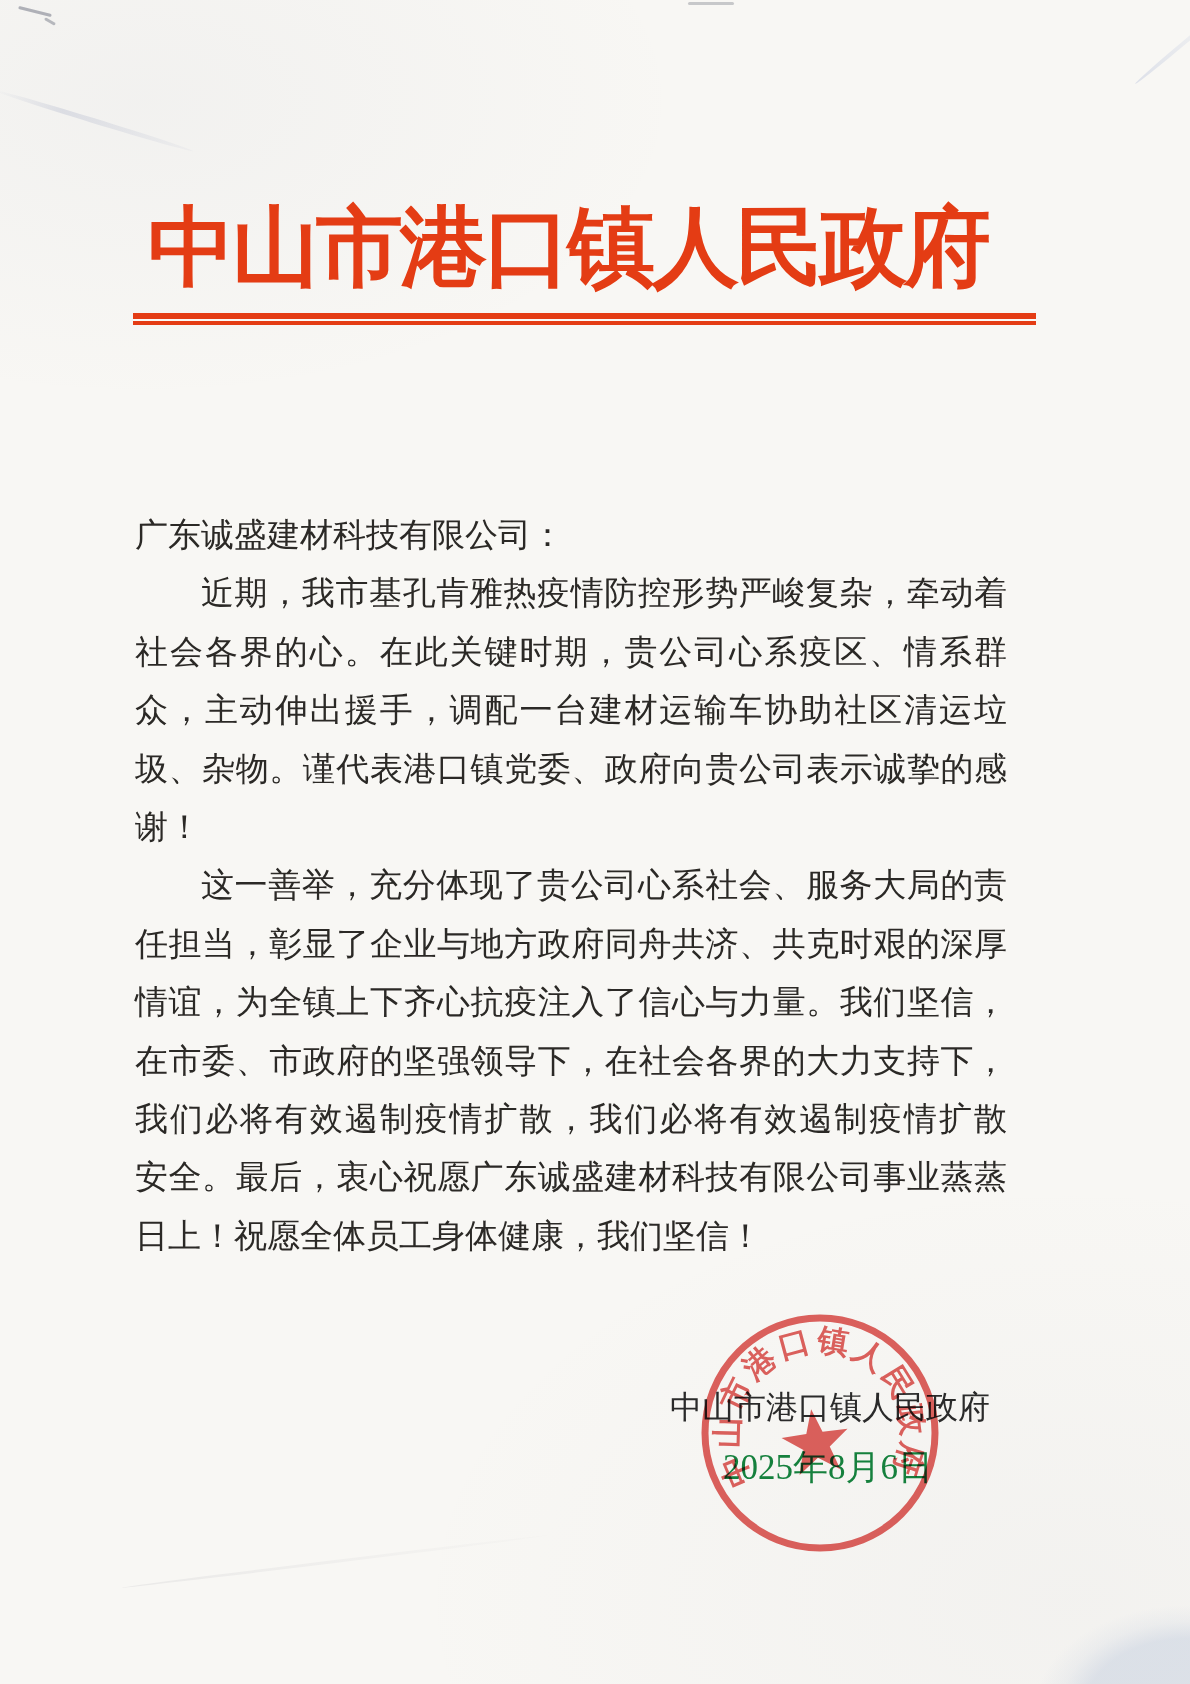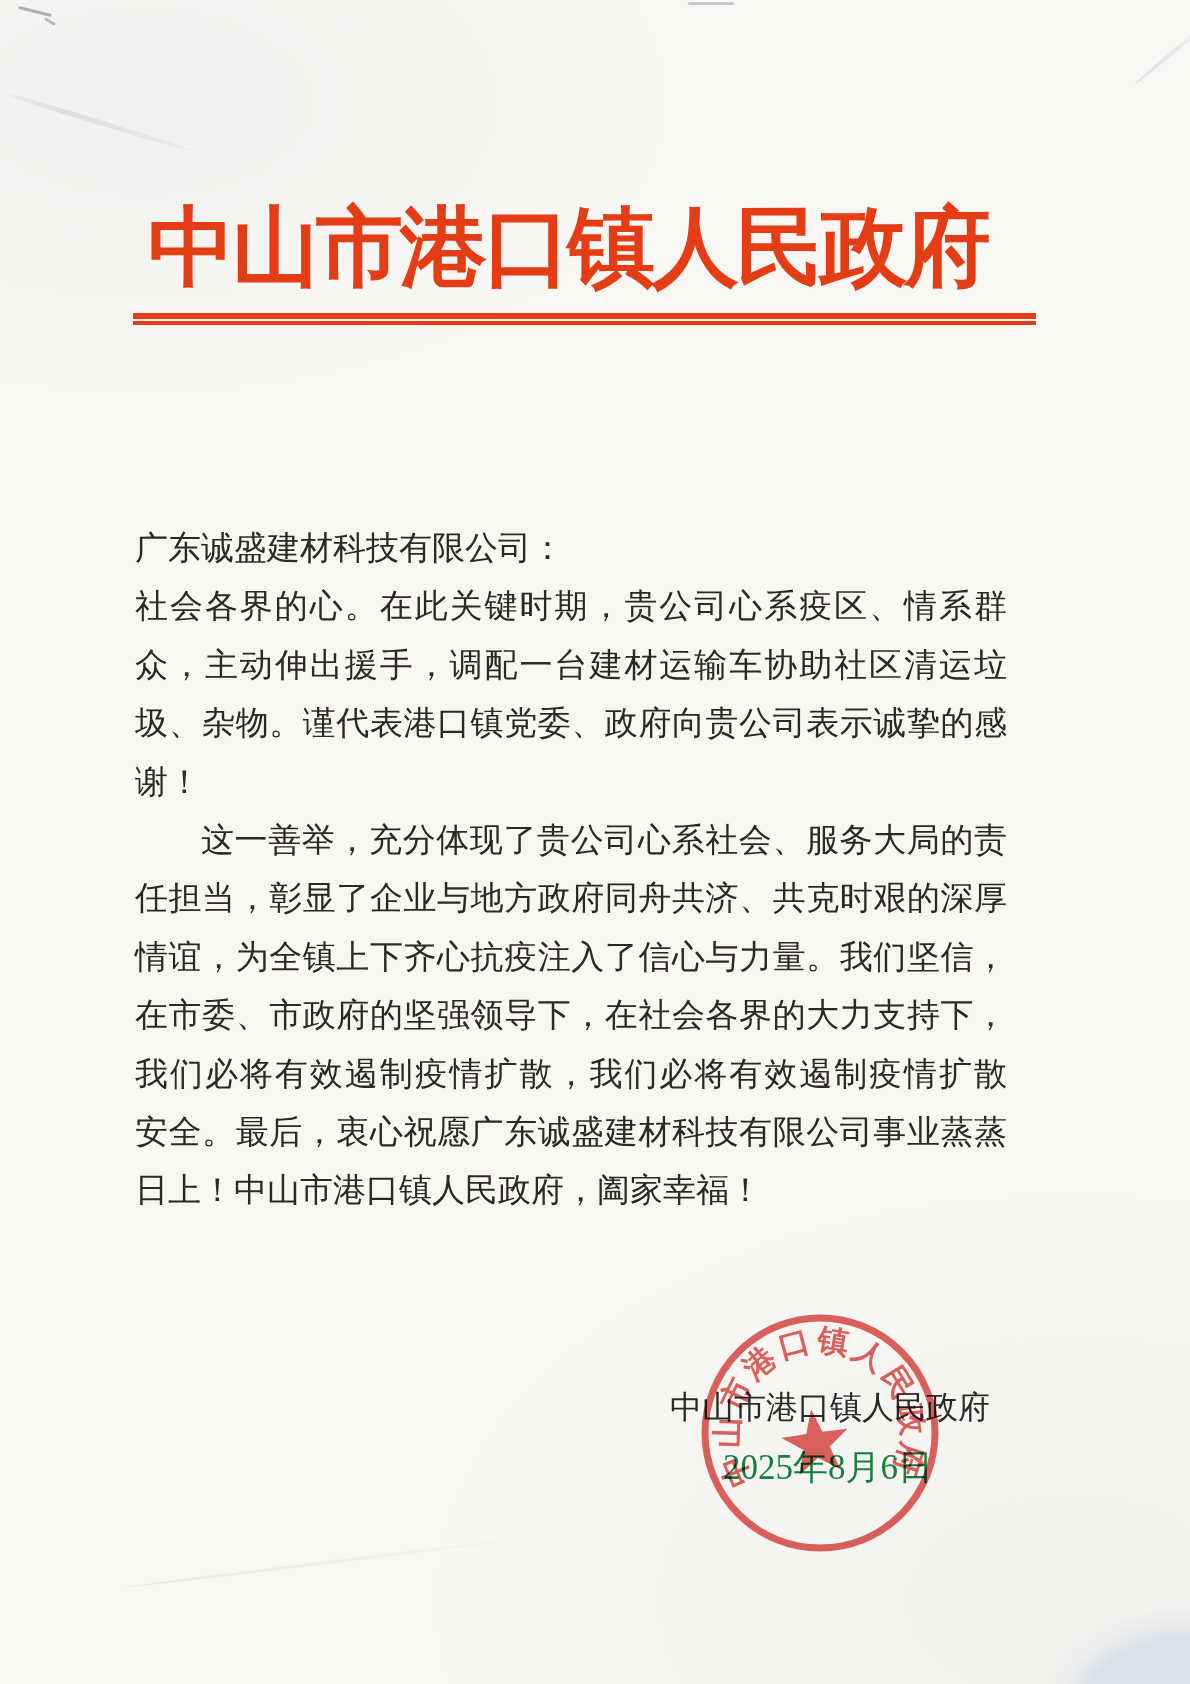--- a/index.html
+++ b/index.html
@@ -30,21 +30,21 @@
 
   
   .letter-title{
     position:absolute;left:0;top:390px;width:1182px;
     text-align:center;font-size:45px;font-weight:bold;
     letter-spacing:23px;color:#161616;white-space:nowrap;
   }
 
   
   .body-block{
-    position:absolute;left:135px;top:519px;width:872px;
+    position:absolute;left:135px;top:506px;width:872px;
     font-size:33px;line-height:58.4px;color:#2b2926;
   }
   .line{text-align:justify;text-align-last:justify;}
   .line.short{text-align-last:left;}
   .line.indent{text-indent:66px;}
   .line.plain{text-align:left;text-align-last:left;}
 
   
   .sig-org{
     position:absolute;left:670px;top:1386px;width:330px;
@@ -84,31 +84,32 @@
 <body>
 
 <div class="page">
 
   <div class="org-title">中山市港口镇人民政府</div>
   <div class="red-rule"></div>
 
 
   <div class="body-block">
     <div class="line plain">广东诚盛建材科技有限公司：</div>
+    <div class="line indent">近期，我市基孔肯雅热疫情防控形势严峻复杂，牵动着</div>
     <div class="line">社会各界的心。在此关键时期，贵公司心系疫区、情系群</div>
     <div class="line">众，主动伸出援手，调配一台建材运输车协助社区清运垃</div>
     <div class="line">圾、杂物。谨代表港口镇党委、政府向贵公司表示诚挚的感</div>
     <div class="line short">谢！</div>
     <div class="line indent">这一善举，充分体现了贵公司心系社会、服务大局的责</div>
     <div class="line">任担当，彰显了企业与地方政府同舟共济、共克时艰的深厚</div>
     <div class="line">情谊，为全镇上下齐心抗疫注入了信心与力量。我们坚信，</div>
     <div class="line">在市委、市政府的坚强领导下，在社会各界的大力支持下，</div>
     <div class="line">我们必将有效遏制疫情扩散，我们必将有效遏制疫情扩散</div>
     <div class="line">安全。最后，衷心祝愿广东诚盛建材科技有限公司事业蒸蒸</div>
-    <div class="line short">日上！中山市港口镇人民政府，阖家幸福！</div>
+    <div class="line short">日上！祝愿全体员工身体健康，我们坚信！</div>
   </div>
 
   <div class="sig-org">中山市港口镇人民政府</div>
   <div class="sig-date">2025年8月6日</div>
 
   <svg class="seal" viewBox="0 0 250 250" aria-hidden="true">
     <circle cx="125" cy="125" r="115" fill="none" stroke="#dd4b48" stroke-width="7"></circle>
     <path id="sealArc" d="M 67,183 A 82,82 0 1 1 183,183" fill="none"></path>
     <text font-size="31" fill="#dd4b48" letter-spacing="4" font-family="Liberation Serif, DejaVu Serif, serif" font-weight="bold">
       <textPath href="#sealArc" startOffset="14">中山市港口镇人民政府</textPath>

